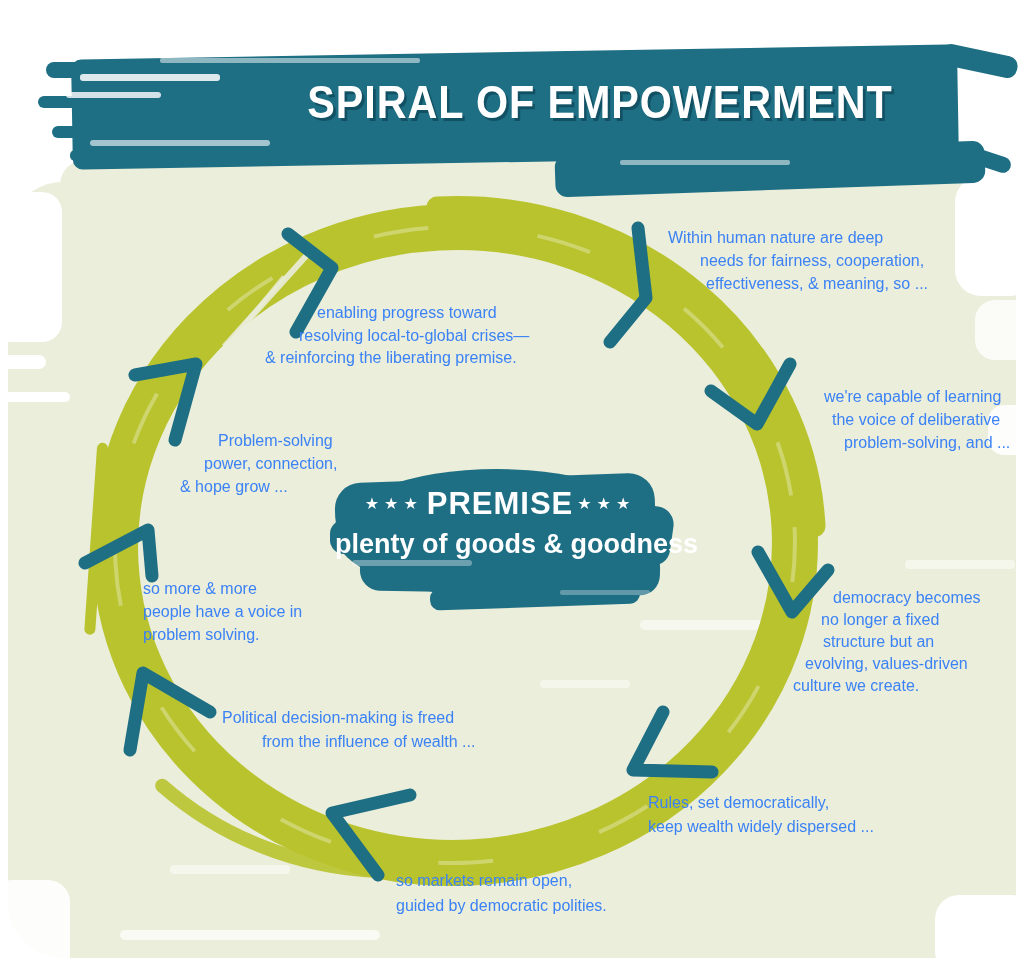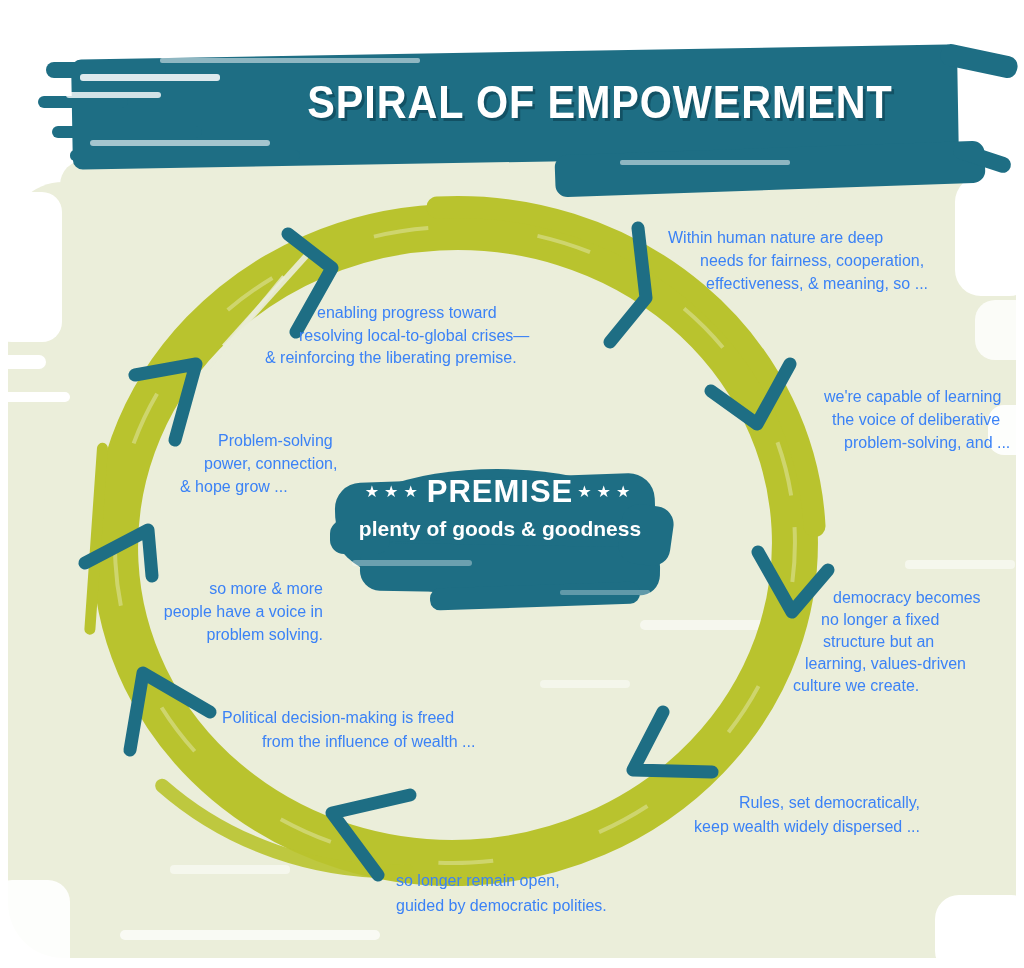--- a/index.html
+++ b/index.html
@@ -21,39 +21,39 @@
   }
   .ln{display:block;}
   
   .s0{left:668px;top:226px;}
   .s0 .ln:nth-child(2){margin-left:32px}.s0 .ln:nth-child(3){margin-left:38px}
   .s1{left:824px;top:364px;margin-top:21px;}
   .s1 .ln:nth-child(2){margin-left:8px}.s1 .ln:nth-child(3){margin-left:20px}
   .s2{left:793px;top:587px;line-height:22px;}
   .s2 .ln:nth-child(1){margin-left:40px}.s2 .ln:nth-child(2){margin-left:28px}
   .s2 .ln:nth-child(3){margin-left:30px}.s2 .ln:nth-child(4){margin-left:12px}
-  .s3{left:648px;top:791px;width:272px;text-align:right;line-height:24px;}
+  .s3{left:648px;top:791px;width:272px;text-align:left;line-height:24px;}
   .s4{left:396px;top:868px;line-height:25px;}
   .s5{left:222px;top:706px;line-height:24px;}
   .s5 .ln:nth-child(2){margin-left:40px}
-  .s6{left:143px;top:577px;width:180px;text-align:right;}
+  .s6{left:143px;top:577px;width:180px;text-align:left;}
   .s7{left:180px;top:429px;}
   .s7 .ln:nth-child(1){margin-left:38px}.s7 .ln:nth-child(2){margin-left:24px}
   .s8{left:265px;top:302px;line-height:22.5px;}
   .s8 .ln:nth-child(1){margin-left:52px}.s8 .ln:nth-child(2){margin-left:34px}
   .premise{
-    position:absolute;left:335px;top:475px;width:330px;text-align:center;color:#fff;
+    position:absolute;left:335px;top:487px;width:330px;text-align:center;color:#fff;
   }
   .premise-title{
     font-size:31px;font-weight:700;letter-spacing:1px;line-height:34px;white-space:nowrap;
   }
   .premise-title .stars{
     font-size:16px;letter-spacing:5px;position:relative;top:-5px;margin:0 4px;
   }
-  .premise-sub{font-size:21px;font-weight:700;margin-top:3px;white-space:nowrap;}
+  .premise-sub{font-size:27px;font-weight:700;margin-top:3px;white-space:nowrap;}
 </style>
 </head>
 <body>
 
 <div class="canvas">
 
   <svg class="art" viewBox="0 0 1024 968">
 
     <g>
       <rect x="8" y="182" width="1008" height="776" rx="55" fill="#ebeeda"></rect>
@@ -139,31 +139,31 @@
   <div class="step s1">
     <span class="ln">we're capable of learning</span>
     <span class="ln">the voice of deliberative</span>
     <span class="ln">problem-solving, and ...</span>
   </div>
 
   <div class="step s2">
     <span class="ln">democracy becomes</span>
     <span class="ln">no longer a fixed</span>
     <span class="ln">structure but an</span>
-    <span class="ln">learning, values-driven</span>
+    <span class="ln">evolving, values-driven</span>
     <span class="ln">culture we create.</span>
   </div>
 
   <div class="step s3">
     <span class="ln">Rules, set democratically,</span>
     <span class="ln">keep wealth widely dispersed ...</span>
   </div>
 
   <div class="step s4">
-    <span class="ln">so longer remain open,</span>
+    <span class="ln">so markets remain open,</span>
     <span class="ln">guided by democratic polities.</span>
   </div>
 
   <div class="step s5">
     <span class="ln">Political decision-making is freed</span>
     <span class="ln">from the influence of wealth ...</span>
   </div>
 
   <div class="step s6">
     <span class="ln">so more &amp; more</span>

